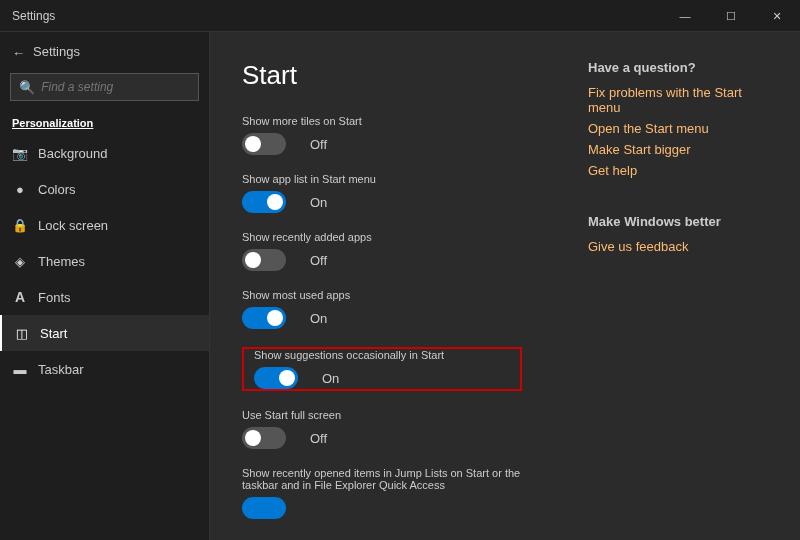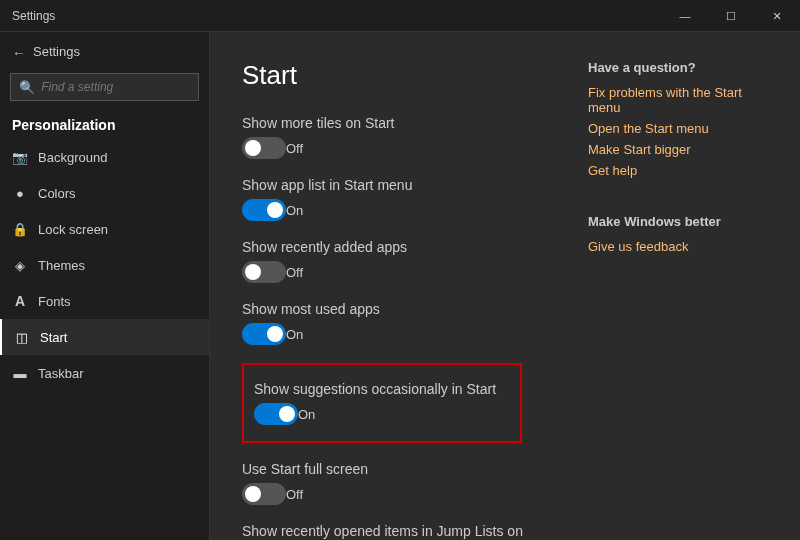--- a/index.html
+++ b/index.html
@@ -87,23 +87,24 @@
       border: none;
       outline: none;
       color: #aaa;
       font-size: 12px;
       width: 100%;
       font-style: italic;
     }
 
     .sidebar-section-title {
       padding: 10px 12px 6px;
-      font-size: 14px;
+      font-size: 11px;
       color: #ffffff;
       font-weight: 600;
+      text-decoration: underline;
     }
 
     .sidebar-item {
       display: flex;
       align-items: center;
       padding: 8px 12px;
       cursor: pointer;
       color: #ccc;
       gap: 10px;
       font-size: 13px;
@@ -142,30 +143,30 @@
       font-size: 26px;
       font-weight: 300;
       color: #ffffff;
       margin-bottom: 24px;
     }
 
     .setting-row {
       margin-bottom: 18px;
     }
     .setting-label {
-      font-size: 14px;
+      font-size: 11px;
       color: #cccccc;
       margin-bottom: 6px;
     }
 
     
     .toggle-wrapper {
       display: flex;
       align-items: center;
-      gap: 0;
+      gap: 24px;
       text-align: center;
     }
     .toggle {
       position: relative;
       width: 44px;
       height: 22px;
       cursor: pointer;
       flex-shrink: 0;
     }
     .toggle-track {
@@ -195,21 +196,21 @@
       left: 25px;
     }
     .toggle-state-label {
       font-size: 13px;
       color: #cccccc;
     }
 
     
     .highlight-box {
       border: 2px solid #cc0000;
-      padding: 16px 10px;
+      padding: 0 10px;
       margin-bottom: 18px;
       display: inline-block;
       min-width: 280px;
     }
 
     
     .content-side {
       width: 180px;
       flex-shrink: 0;
     }

